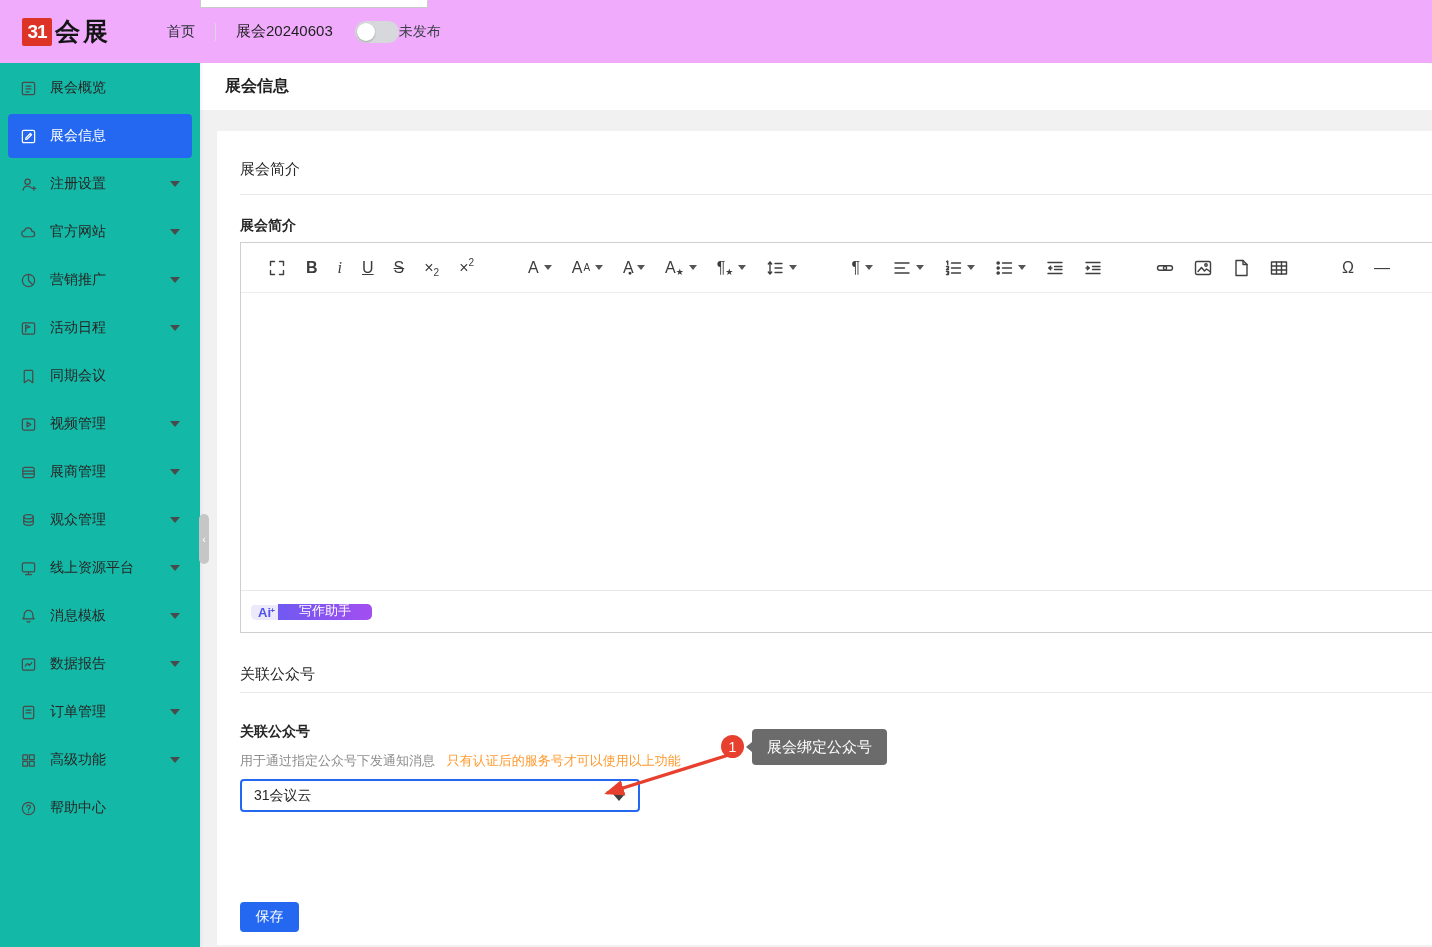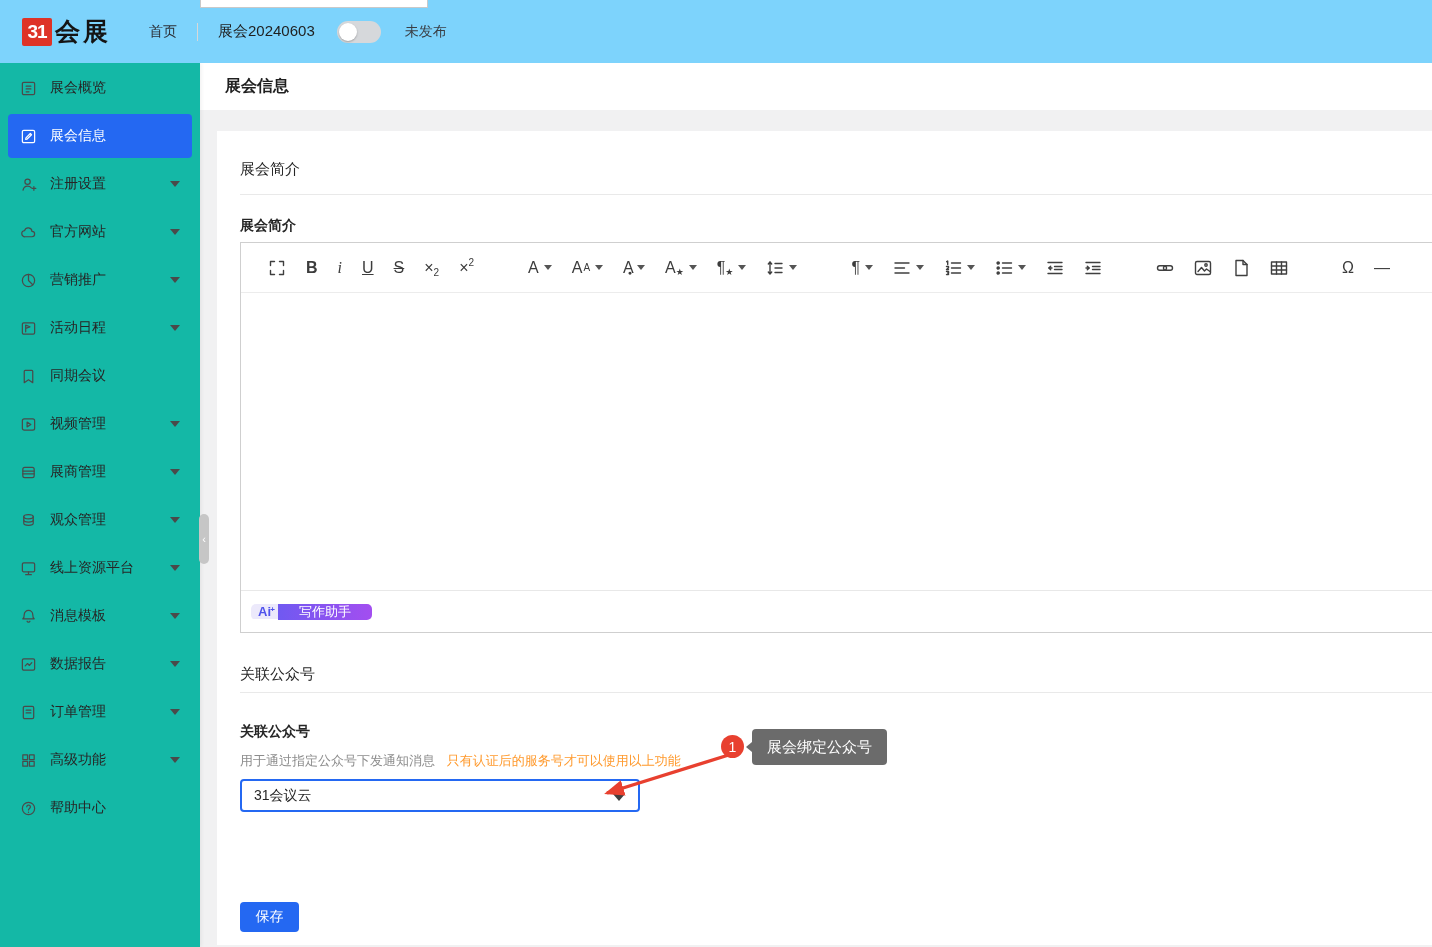--- a/index.html
+++ b/index.html
@@ -6,34 +6,34 @@
     --accent:#2468F2; --logo-red:#DE3327; --annotation-red:#E8402F;
     --orange:#FF9A2E; --tooltip-bg:#5E5E5E; --toggle-bg:#D6D8DB;
   }
   *{margin:0;padding:0;box-sizing:border-box}
   html,body{width:1432px;height:947px;overflow:hidden;background:#fff;
     font-family:"Liberation Sans","DejaVu Sans",sans-serif;color:#262626;position:relative}
 
   
   .browser-fragment{position:absolute;top:0;left:200px;width:228px;height:8px;background:#fff;
     border:1px solid #c9c9c9;border-top:none;z-index:7}
-  .topbar{position:absolute;top:0;left:0;right:0;height:63px;background:#7dd3fc;display:flex;
+  .topbar{position:absolute;top:0;left:0;right:0;height:63px;background:#f0abfc;display:flex;
     align-items:center;z-index:5}
   .logo{display:flex;align-items:center;margin-left:22px}
   .logo-box{width:30px;height:28px;background:var(--logo-red);color:#fff;font-weight:700;
     font-size:19px;display:flex;align-items:center;justify-content:center;border-radius:2px;letter-spacing:-1px}
   .logo-text{font-size:25px;font-weight:700;color:#141414;letter-spacing:3px;margin-left:3px}
-  .topbar-home{margin-left:38px;font-size:14px;color:#2b2f36;font-weight:500;cursor:pointer}
+  .topbar-home{margin-left:56px;font-size:14px;color:#2b2f36;font-weight:500;cursor:pointer}
   .topbar-divider{width:1px;height:18px;background:#d8d8d8;margin:0 20px}
   .topbar-event{font-size:15px;color:#1f1f1f;font-weight:500}
   .toggle{margin-left:22px;width:44px;height:22px;border-radius:11px;background:var(--toggle-bg);
     position:relative;cursor:pointer}
   .toggle-knob{position:absolute;left:2px;top:2px;width:18px;height:18px;border-radius:50%;
     background:#fff;box-shadow:0 1px 2px rgba(0,0,0,.25)}
-  .topbar-status{margin-left:24px;font-size:14px;color:#3a3f45}
+  .topbar-status{font-size:14px;color:#3a3f45}
 
   
   .sidebar{position:absolute;top:63px;left:0;width:200px;bottom:0;background:#14b8a6;
     box-shadow:1px 0 4px rgba(0,0,0,.07);z-index:4;padding-top:3px}
   .side-item{height:44px;margin:0 8px 4px;display:flex;align-items:center;border-radius:4px;
     position:relative;padding-left:12px;cursor:pointer}
   .side-item .s-icon{width:17px;height:17px;display:flex;flex:none}
   .side-item .s-icon svg{width:17px;height:17px;stroke:#4a4a4a;fill:none;stroke-width:1.3;
     stroke-linecap:round;stroke-linejoin:round}
   .side-item .s-label{margin-left:13px;font-size:14px;color:#262626;white-space:nowrap}
@@ -77,21 +77,21 @@
   .tb-adorn{line-height:10px}
   .tb-adorn.sub{font-size:10px;position:relative;top:5px}
   .tb-adorn.sup{font-size:10px;position:relative;top:-5px}
   .tb-adorn.smalla{font-size:10px;margin-left:1px}
   .tb-adorn.dot{font-size:7px;position:relative;top:5px;margin-left:-6px}
   .tb-adorn.star{font-size:9px;position:relative;top:4px}
   .tb-caret{width:0;height:0;border-left:4px solid transparent;border-right:4px solid transparent;
     border-top:5px solid #555;margin-left:5px}
   .editor-content{height:297px;background:#fff;cursor:text}
   .editor-footer{height:42px;border-top:1px solid #e8e8e8;display:flex;align-items:center;padding-left:10px}
-  .ai-badge{display:flex;height:16px;border-radius:5px;overflow:hidden;align-items:center;cursor:pointer}
+  .ai-badge{display:flex;height:16px;border-radius:5px;overflow:hidden;align-items:flex-end;cursor:pointer}
   .ai-logo{background:#ECE9FB;width:27px;display:flex;align-items:center;justify-content:center;
     font-weight:700;font-size:13px;color:#4F52EC;position:relative}
   .ai-logo::after{content:"+";position:absolute;top:1px;right:3px;font-size:8px;color:#4F52EC}
   .ai-label{background:linear-gradient(90deg,#7059F1,#A34EF0);color:#fff;font-size:13px;
     display:flex;align-items:center;padding:0 21px}
 
   
   .heading-2{margin-top:32px}
   .divider-2{margin-top:9px}
   .account-label{margin-top:30px}

